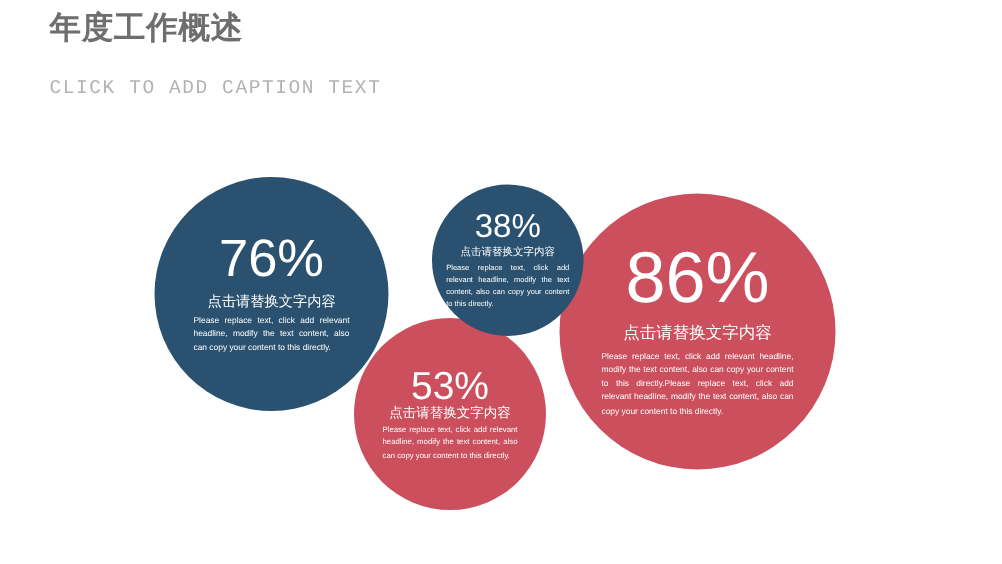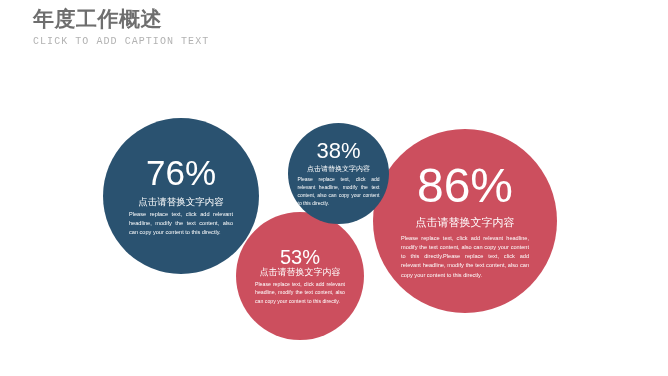--- a/index.html
+++ b/index.html
@@ -26,22 +26,22 @@
   }
   #page-title {
     font-size: 21px;
     font-weight: bold;
     color: #6e6e6e;
     letter-spacing: 0.5px;
     line-height: 26px;
     white-space: nowrap;
   }
   #page-subtitle {
-    margin-top: 3px;
-    font-size: 10px;
+    margin-top: 20px;
+    font-size: 13px;
     font-weight: normal;
     color: #b2b2b2;
     letter-spacing: 1.05px;
     line-height: 10px;
     white-space: nowrap;
   }
 
   
   #stage {
     position: absolute;
@@ -106,21 +106,21 @@
   #bubble-38 .pct { font-size: 22px; margin-bottom: 3px; }
   #bubble-38 .sub-cn { font-size: 7px; margin-bottom: 2px; }
   #bubble-38 .body-txt { font-size: 5px; line-height: 8px; width: 82px; }
 
   #bubble-53 {
     left: 236px; top: 196px;
     width: 128px; height: 128px;
     background: #cc4f5e;
     z-index: 2;
   }
-  #bubble-53 .pct { font-size: 20px; margin-bottom: 0; }
+  #bubble-53 .pct { font-size: 26px; margin-bottom: 0; }
   #bubble-53 .sub-cn { font-size: 9px; margin-bottom: 2px; }
   #bubble-53 .body-txt { font-size: 5.2px; line-height: 8.5px; width: 90px; }
 
   #bubble-86 {
     left: 373px; top: 113px;
     width: 184px; height: 184px;
     background: #cc4f5e;
     z-index: 1;
   }
   #bubble-86 .pct { font-size: 48px; margin-bottom: 6px; }

